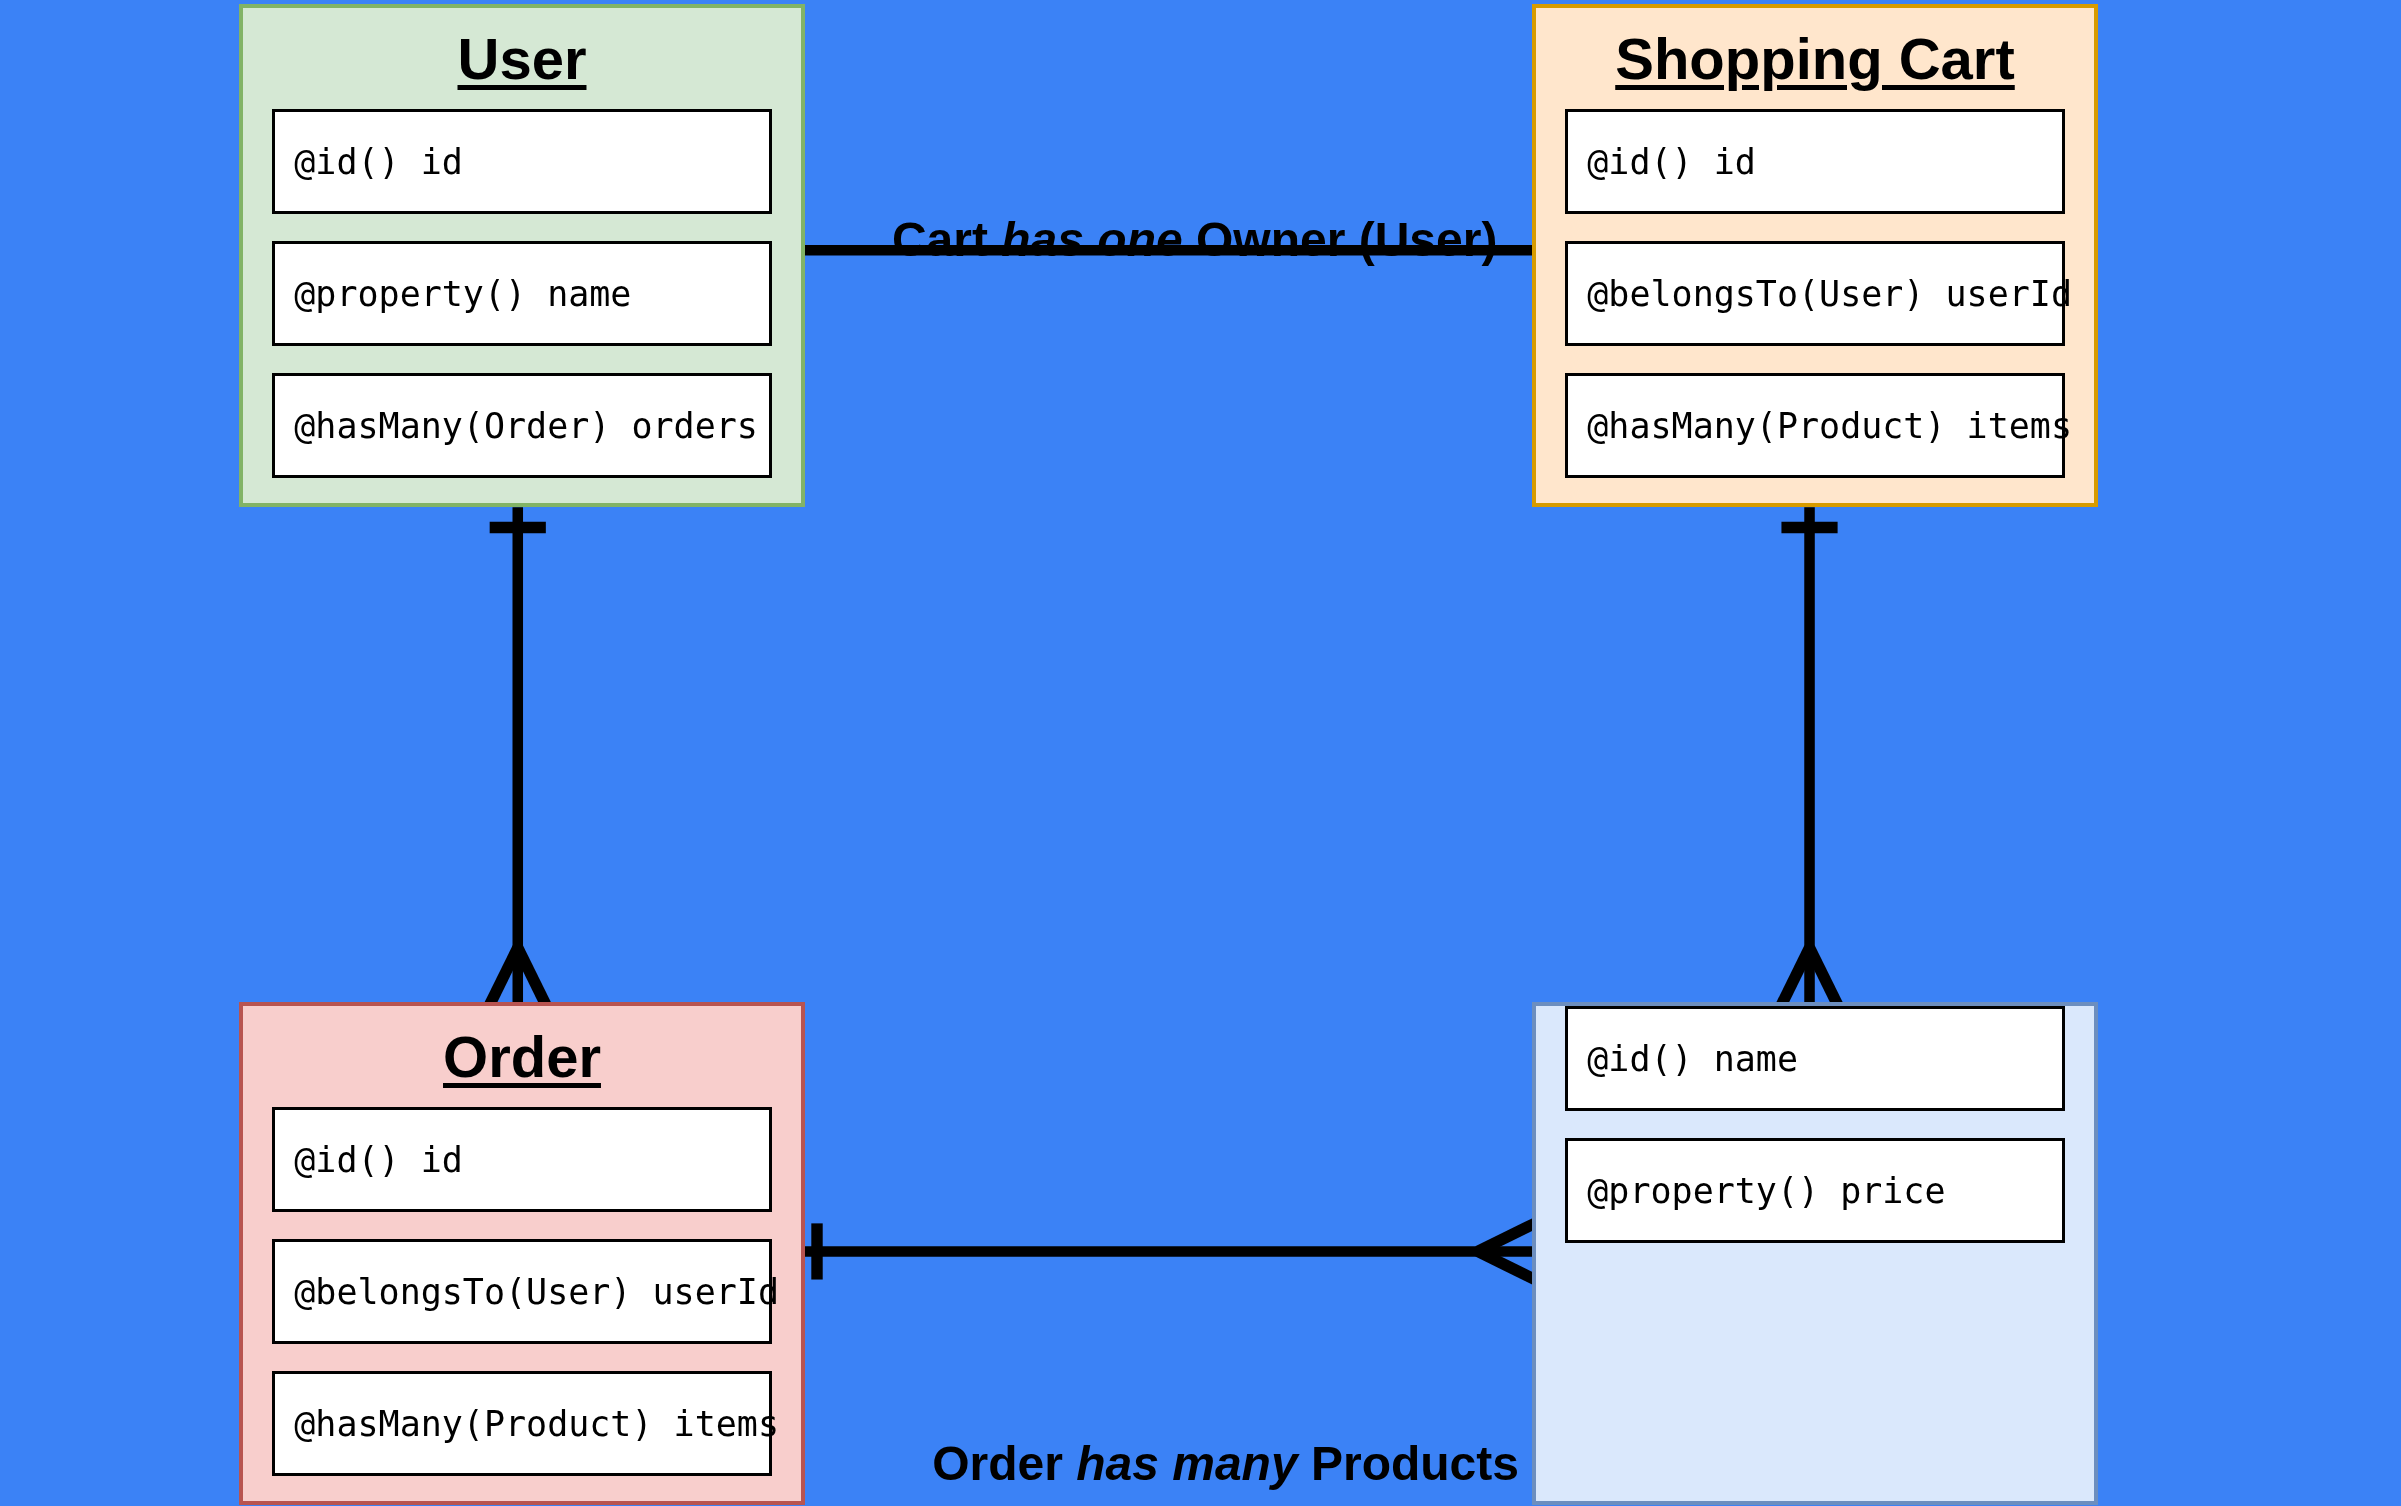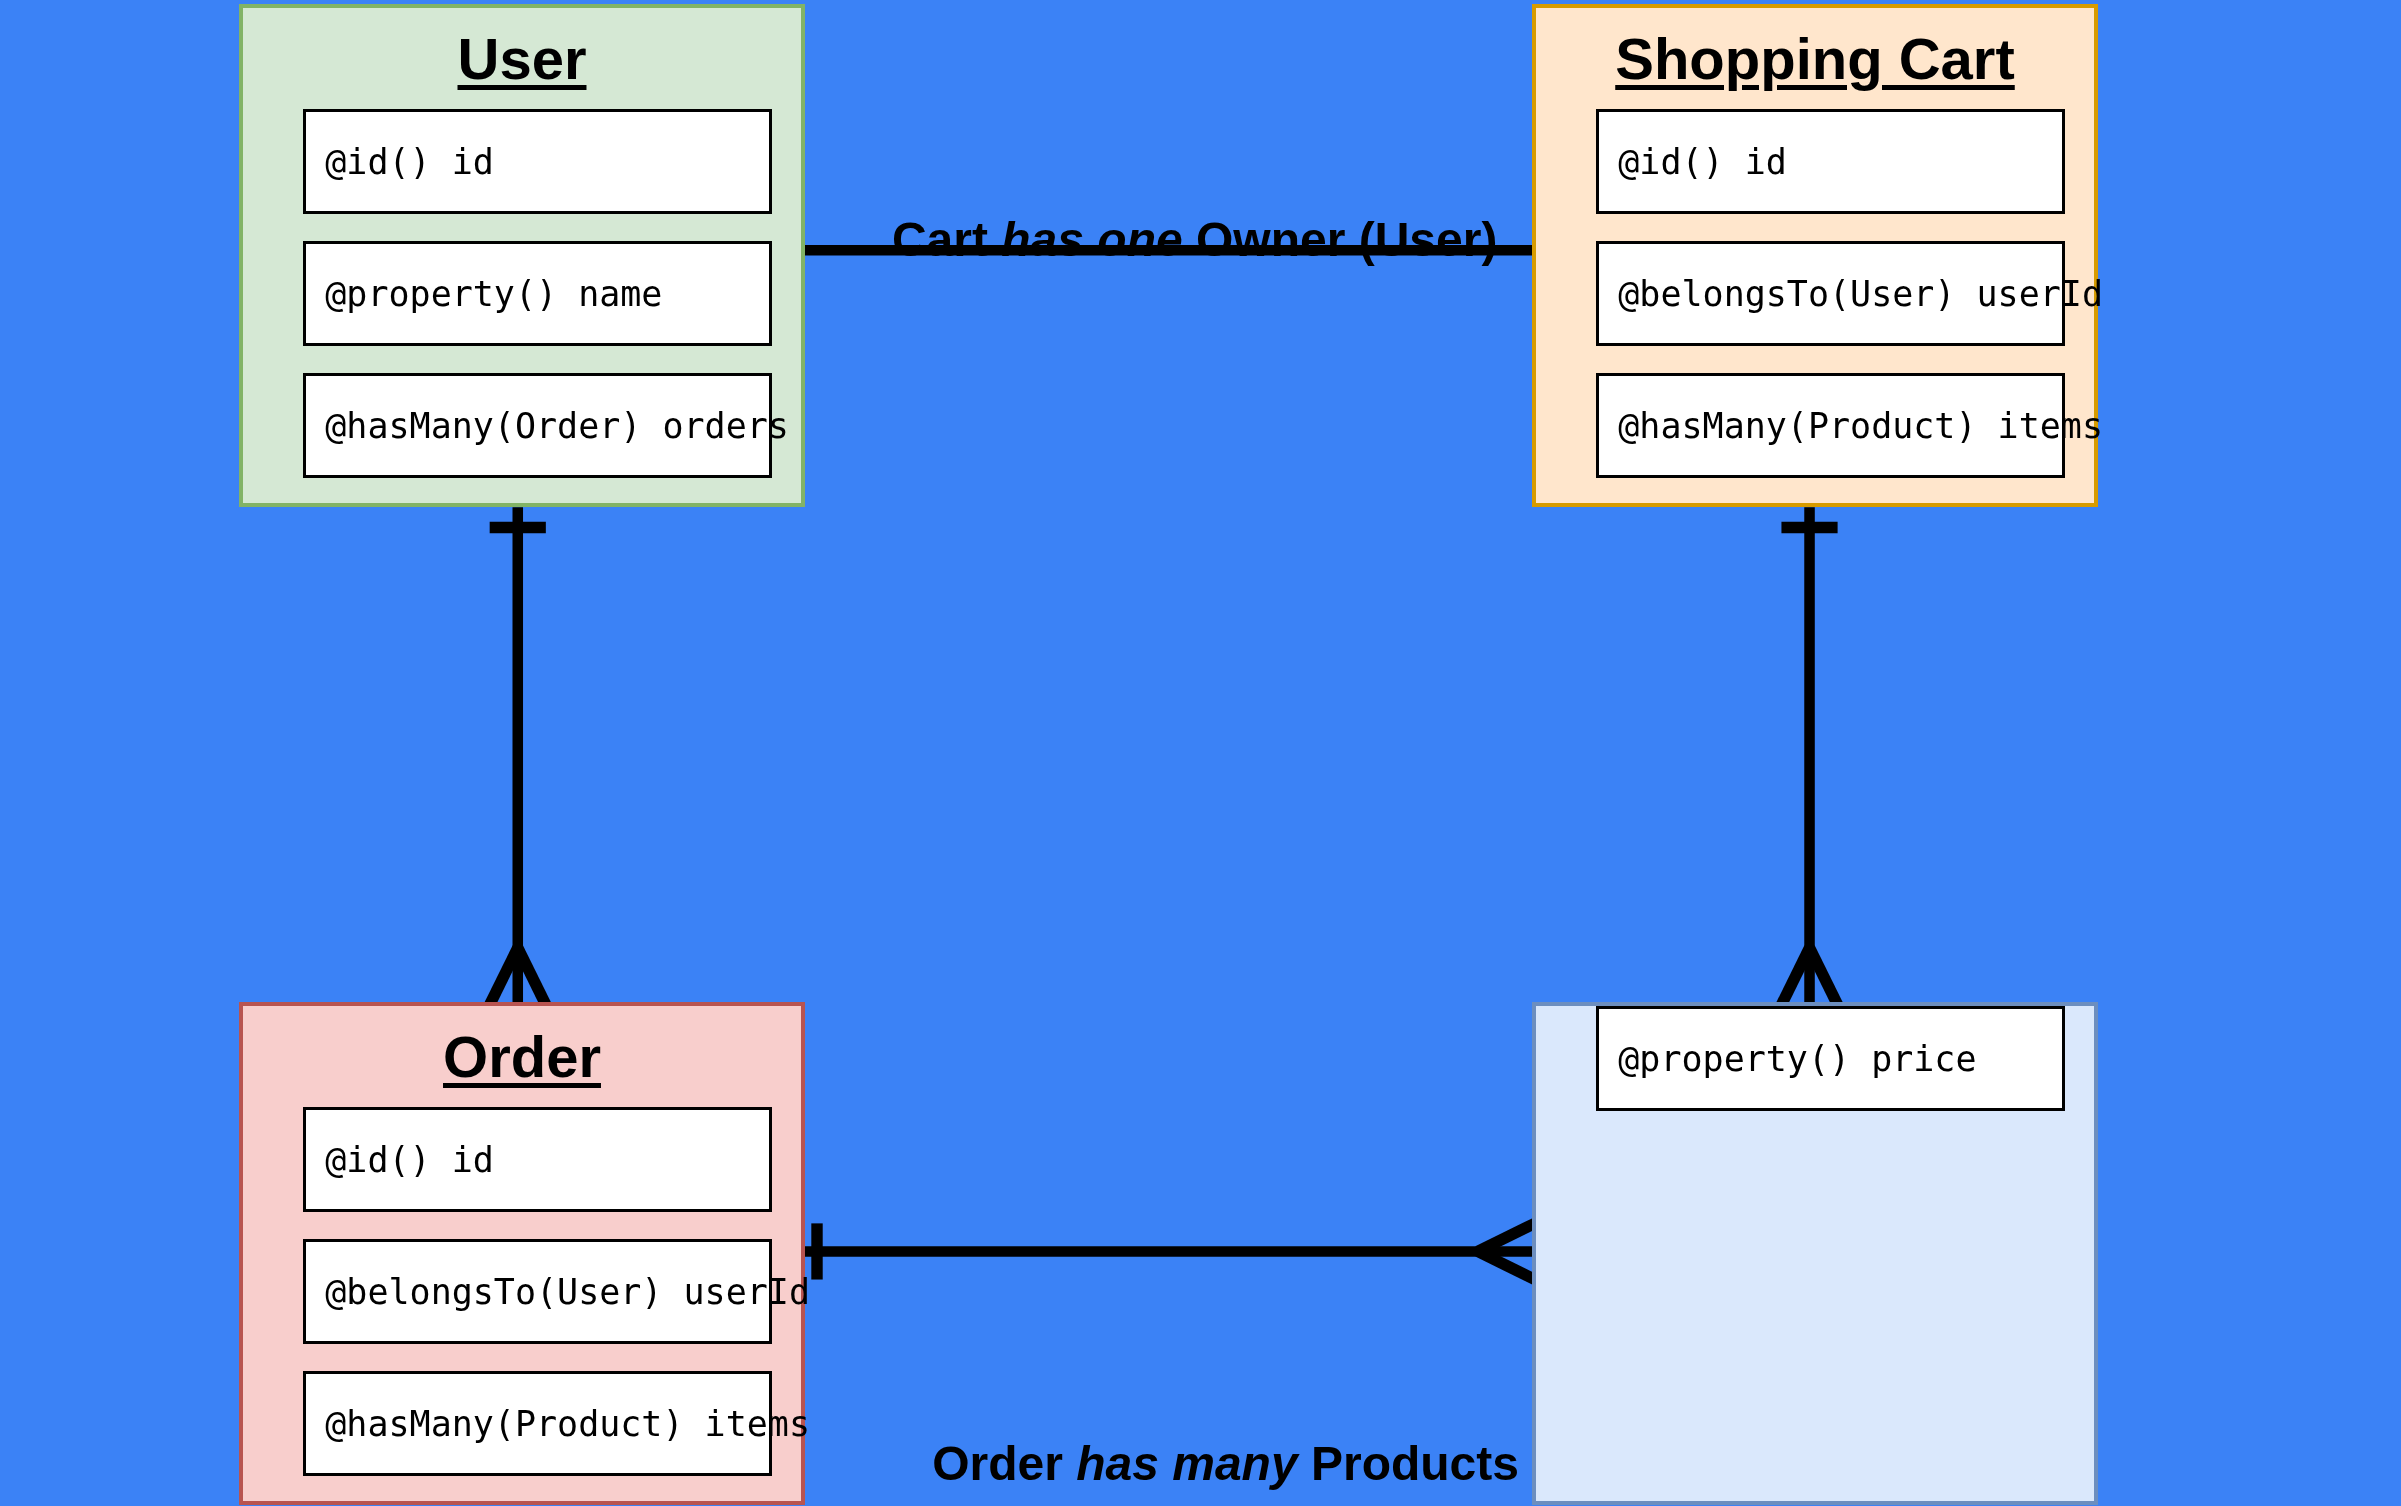--- a/index.html
+++ b/index.html
@@ -52,21 +52,20 @@
     border: 3.5px solid #000;
     box-sizing: border-box;
     background: #ffffff;
     display: flex;
     align-items: center;
     padding-left: 19.3px;
     font-family: "DejaVu Sans Mono", monospace;
     font-size: 35px;
     color: #000;
     white-space: pre;
-    margin-left: 31px;
   }
 
   .rel-label {
     position: absolute;
     font-size: 48px;
     font-weight: bold;
     color: #000;
     line-height: 53px;
     white-space: pre;
   }
@@ -136,20 +135,21 @@
   </div>
 
   <div class="entity pos-order" style="background-color: rgb(248, 206, 204); border-color: rgb(184, 84, 80);">
     <div class="entity-title">Order</div>
     <div class="field">@id() id</div>
     <div class="field">@belongsTo(User) userId</div>
     <div class="field">@hasMany(Product) items</div>
   </div>
 
   <div class="entity pos-product" style="background-color: rgb(218, 232, 252); border-color: rgb(108, 142, 191);">
+    <div class="field">@id() name</div>
     <div class="field">@property() price</div>
   </div>
 
   <div class="rel-label label-top">
     <span>Cart </span><span class="verb">has one</span><span> Owner (User)</span>
   </div>
 
 
 
   <div class="rel-label label-bottom">

